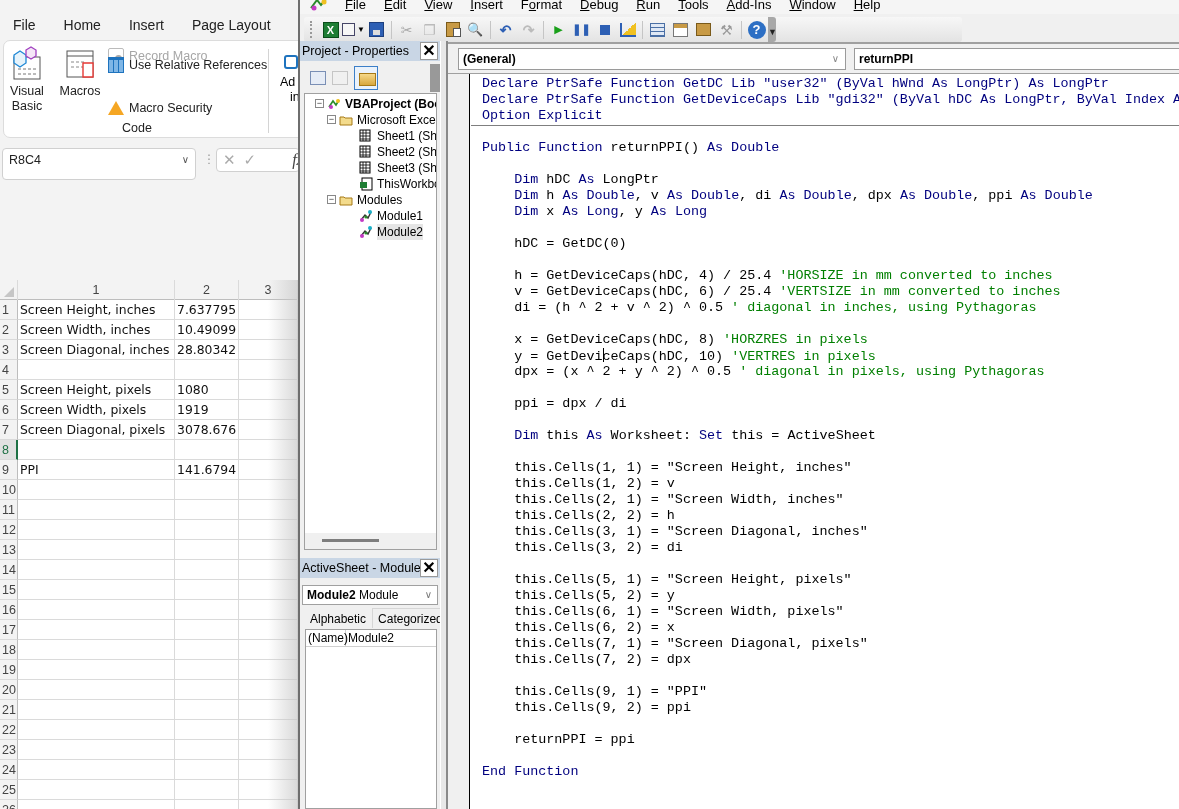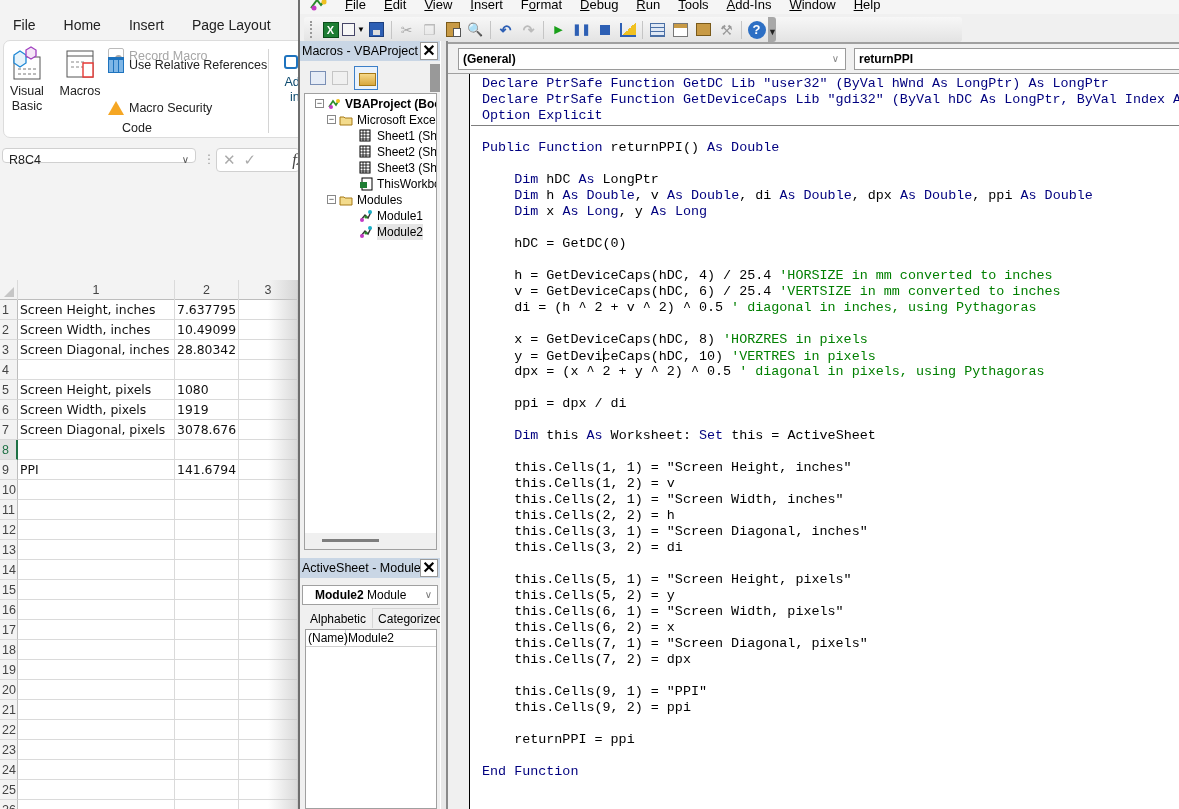--- a/index.html
+++ b/index.html
@@ -11,24 +11,24 @@
   .ribbon-tab { font-size: 14px; color: #222; padding: 0 14px; line-height: 22px; white-space: nowrap; }
   .ribbon-tab:first-child { padding-left: 13px; }
   .ribbon-body { position: absolute; top: 40px; left: 3px; width: 300px; height: 98px; background: #fff; border: 1px solid #dcdcdc; border-radius: 7px 0 0 7px; }
   .rb-big { position: absolute; top: 4px; width: 44px; text-align: center; font-size: 12.5px; color: #222; line-height: 15px; }
   .rb-big .ico { display: block; width: 34px; height: 36px; margin: 0 auto 3px; }
   .rb-small { position: absolute; left: 104px; height: 20px; display: flex; align-items: center; font-size: 12.5px; color: #222; white-space: nowrap; }
   .rb-small.disabled { color: #a6a6a6; }
   .rb-small .sico { width: 16px; height: 16px; margin-right: 5px; display: inline-block; }
   .rb-group-label { position: absolute; top: 80px; left: 118px; font-size: 12.5px; color: #222; }
   .rb-sep { position: absolute; top: 8px; left: 264px; width: 1px; height: 84px; background: #d4d4d4; }
-  .rb-addins { position: absolute; top: 6px; left: 276px; font-size: 12.5px; color: #0c4a6e; line-height: 15px; text-align: right; }
+  .rb-addins { position: absolute; top: 6px; left: 276px; font-size: 12.5px; color: #000000; line-height: 15px; }
 
   .formula-bar { position: absolute; top: 148px; left: 2px; width: 296px; height: 24px; }
-  .namebox { position: absolute; left: 0; top: 0; width: 194px; height: 15px; background: #fff; border: 1px solid #d0d0d0; border-radius: 4px; padding-left: 6px; line-height: 22px; font-size: 12.5px; color: #222; }
+  .namebox { position: absolute; left: 0; top: 0; width: 194px; height: 32px; background: #fff; border: 1px solid #d0d0d0; border-radius: 4px; padding-left: 6px; line-height: 22px; font-size: 12.5px; color: #222; }
   .namebox .chev { position: absolute; right: 6px; top: 0; color: #555; font-size: 10px; }
   .fb-dots { position: absolute; left: 201px; top: 4px; color: #999; font-size: 12px; line-height: 14px; }
   .fb-btns { position: absolute; left: 214px; top: 0; width: 84px; height: 24px; background: #fff; border: 1px solid #d0d0d0; border-radius: 4px; display: flex; align-items: center; padding-left: 6px; gap: 8px; color: #aaa; font-size: 15px; }
   .fb-btns .fx { color: #444; font-family: "Liberation Serif", serif; font-style: italic; font-size: 16px; margin-left: 28px; }
 
   .grid { position: absolute; top: 280px; left: 0; width: 298px; height: 529px; background: #fff; }
   .col-headers { position: absolute; top: 0; left: 0; height: 20px; width: 298px; background: #f3f3f3; border-bottom: 1px solid #bdbdbd; }
   .col-h { position: absolute; top: 0; height: 20px; line-height: 20px; text-align: center; font-size: 12.5px; color: #444; border-right: 1px solid #dadada; }
   .corner { position: absolute; left: 0; top: 0; width: 18px; height: 20px; border-right: 1px solid #dadada; }
   .corner:after { content: ""; position: absolute; right: 3px; bottom: 3px; border-left: 10px solid transparent; border-bottom: 10px solid #c6c6c6; }
@@ -66,21 +66,21 @@
   .pt-scroll { position: absolute; right: 0; top: 0; width: 10px; height: 28px; background: #999; }
   .tree { position: absolute; top: 93px; left: 4px; width: 133px; height: 457px; background: #fff; border: 1px solid #a0a0a0; overflow: hidden; }
   .tree-item { position: absolute; height: 16px; line-height: 16px; font-size: 12px; white-space: nowrap; display: flex; align-items: center; }
   .tree-item .tico { width: 14px; height: 14px; margin-right: 4px; display: inline-block; }
   .tree-item.sel .lbl { background: #e5e5e5; }
   .expander { position: absolute; width: 9px; height: 9px; border: 1px solid #888; background: #fff; font-size: 9px; line-height: 6px; text-align: center; color: #333; }
   .tree-hscroll { position: absolute; left: 0; bottom: 0; width: 131px; height: 16px; background: #f0f0f0; }
   .tree-hscroll .thumb { position: absolute; left: 17px; top: 6px; width: 57px; height: 3px; background: #7e7e7e; }
 
   #prop-title { top: 558px; left: 0; width: 140px; }
-  .prop-select { position: absolute; top: 585px; left: 2px; width: 136px; height: 20px; background: #fff; border: 1px solid #a0a0a0; font-size: 12px; line-height: 18px; padding-left: 12px; }
+  .prop-select { position: absolute; top: 585px; left: 2px; width: 136px; height: 20px; background: #fff; border: 1px solid #a0a0a0; font-size: 12px; line-height: 18px; padding-left: 4px; }
   .prop-select b { font-weight: bold; }
   .prop-select .chev { position: absolute; right: 5px; top: 0; color: #777; font-size: 10px; }
   .prop-tabs { position: absolute; top: 608px; left: 4px; height: 20px; display: flex; }
   .prop-tab { font-size: 12px; padding: 0 5px; height: 20px; line-height: 20px; border: 1px solid #d6d6d6; border-bottom: none; background: #f0f0f0; }
   .prop-tab.active { background: #f0f0f0; border-color: transparent; }
   .prop-grid { position: absolute; top: 629px; left: 5px; width: 132px; height: 180px; background: #fff; border: 1px solid #a0a0a0; }
   .prop-row { display: flex; height: 17px; border-bottom: 1px solid #d0d0d0; font-size: 12px; line-height: 17px; }
   .prop-name { width: 40px; border-right: 1px solid #d0d0d0; padding-left: 2px; }
   .prop-val { padding-left: 2px; }
 
@@ -408,21 +408,21 @@
       </span>
     <span class="tb-btn" style="color:#999;">⚒</span>
     <span class="tb-sep"></span>
     <span class="tb-btn">
         <span style="display:inline-block;width:18px;height:18px;border-radius:50%;background:#2d6fc4;color:#fff;font-weight:bold;font-size:13px;line-height:18px;text-align:center;">?</span>
       </span>
     <span class="tb-end">▼</span>
   </div>
 
   <div class="panel-title" id="proj-title">
-    <span>Macros - VBAProject</span>
+    <span>Project - Properties</span>
     <span class="panel-close">✕</span>
   </div>
   <div class="proj-toolbar">
     <span class="pt-ico"></span>
     <span class="pt-ico dim"></span>
     <span class="pt-ico folder"></span>
     <span class="pt-scroll"></span>
   </div>
   <div class="tree">
     <div id="tree-items">

